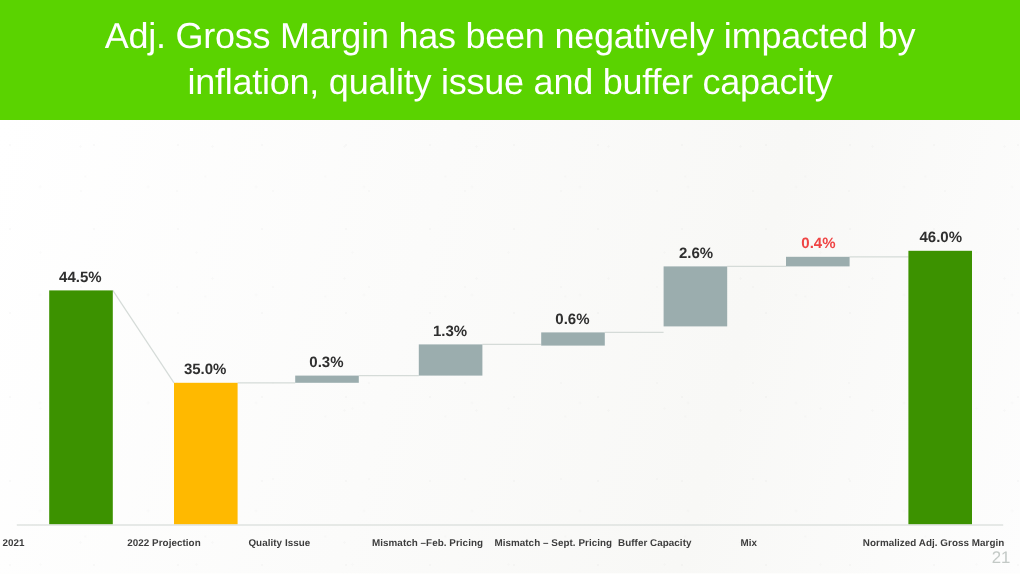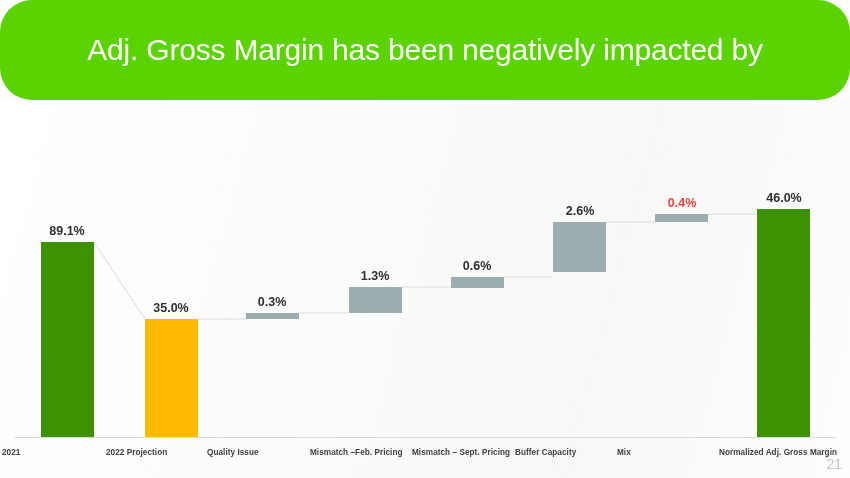--- a/index.html
+++ b/index.html
@@ -47,21 +47,20 @@
   #header-banner {
     position: absolute;
     left: 0; top: 0;
     width: 850px;
     height: 100px;
     background: #5ad300;
     display: flex;
     align-items: center;
     justify-content: center;
     z-index: 3;
-    border-radius: 32px;
   }
 
   #header-title {
     color: #ffffff;
     font-size: 30px;
     line-height: 38px;
     font-weight: 400;
     text-align: center;
     letter-spacing: -0.2px;
     width: 790px;
@@ -147,39 +146,40 @@
 </head>
 <body>
 
 <div id="slide">
 
   <div id="slide-texture"></div>
 
   <div id="header-banner" style="background: rgb(90, 211, 0);">
     <div id="header-title" style="color: rgb(255, 255, 255);">
       <span class="ht-line">Adj. Gross Margin has been negatively impacted by</span>
+      <span class="ht-line">inflation, quality issue and buffer capacity</span>
     </div>
   </div>
 
   <div id="chart-area">
 
 
     <div id="plot">
       <svg id="connector-svg" viewBox="0 0 850 378" preserveAspectRatio="none">
           <line x1="94" y1="142" x2="145" y2="219" stroke="#d5dbd8" stroke-width="1"></line>
           <line x1="198" y1="219" x2="246" y2="219" stroke="#d5dbd8" stroke-width="1"></line>
           <line x1="299" y1="213" x2="349" y2="213" stroke="#d5dbd8" stroke-width="1"></line>
           <line x1="402" y1="187" x2="451" y2="187" stroke="#d5dbd8" stroke-width="1"></line>
           <line x1="504" y1="177" x2="553" y2="177" stroke="#d5dbd8" stroke-width="1"></line>
           <line x1="606" y1="122" x2="655" y2="122" stroke="#d5dbd8" stroke-width="1"></line>
           <line x1="708" y1="114" x2="757" y2="114" stroke="#d5dbd8" stroke-width="1"></line>
         </svg>
       <div id="bars-layer">
           <div class="bar" style="left: 41px; top: 142px; width: 53px; height: 195px; background: rgb(60, 146, 0);"></div>
-          <div class="bar-value" style="left: 22px; top: 124px; width: 90px; color: rgb(47, 47, 47);">89.1%</div>
+          <div class="bar-value" style="left: 22px; top: 124px; width: 90px; color: rgb(47, 47, 47);">44.5%</div>
           <div class="bar" style="left: 145px; top: 219px; width: 53px; height: 118px; background: rgb(255, 185, 0);"></div>
           <div class="bar-value" style="left: 126px; top: 201px; width: 90px; color: rgb(47, 47, 47);">35.0%</div>
           <div class="bar" style="left: 246px; top: 213px; width: 53px; height: 6px; background: rgb(155, 173, 174);"></div>
           <div class="bar-value" style="left: 227px; top: 195px; width: 90px; color: rgb(47, 47, 47);">0.3%</div>
           <div class="bar" style="left: 349px; top: 187px; width: 53px; height: 26px; background: rgb(155, 173, 174);"></div>
           <div class="bar-value" style="left: 330px; top: 169px; width: 90px; color: rgb(47, 47, 47);">1.3%</div>
           <div class="bar" style="left: 451px; top: 177px; width: 53px; height: 11px; background: rgb(155, 173, 174);"></div>
           <div class="bar-value" style="left: 432px; top: 159px; width: 90px; color: rgb(47, 47, 47);">0.6%</div>
           <div class="bar" style="left: 553px; top: 122px; width: 53px; height: 50px; background: rgb(155, 173, 174);"></div>
           <div class="bar-value" style="left: 535px; top: 104px; width: 90px; color: rgb(47, 47, 47);">2.6%</div>

